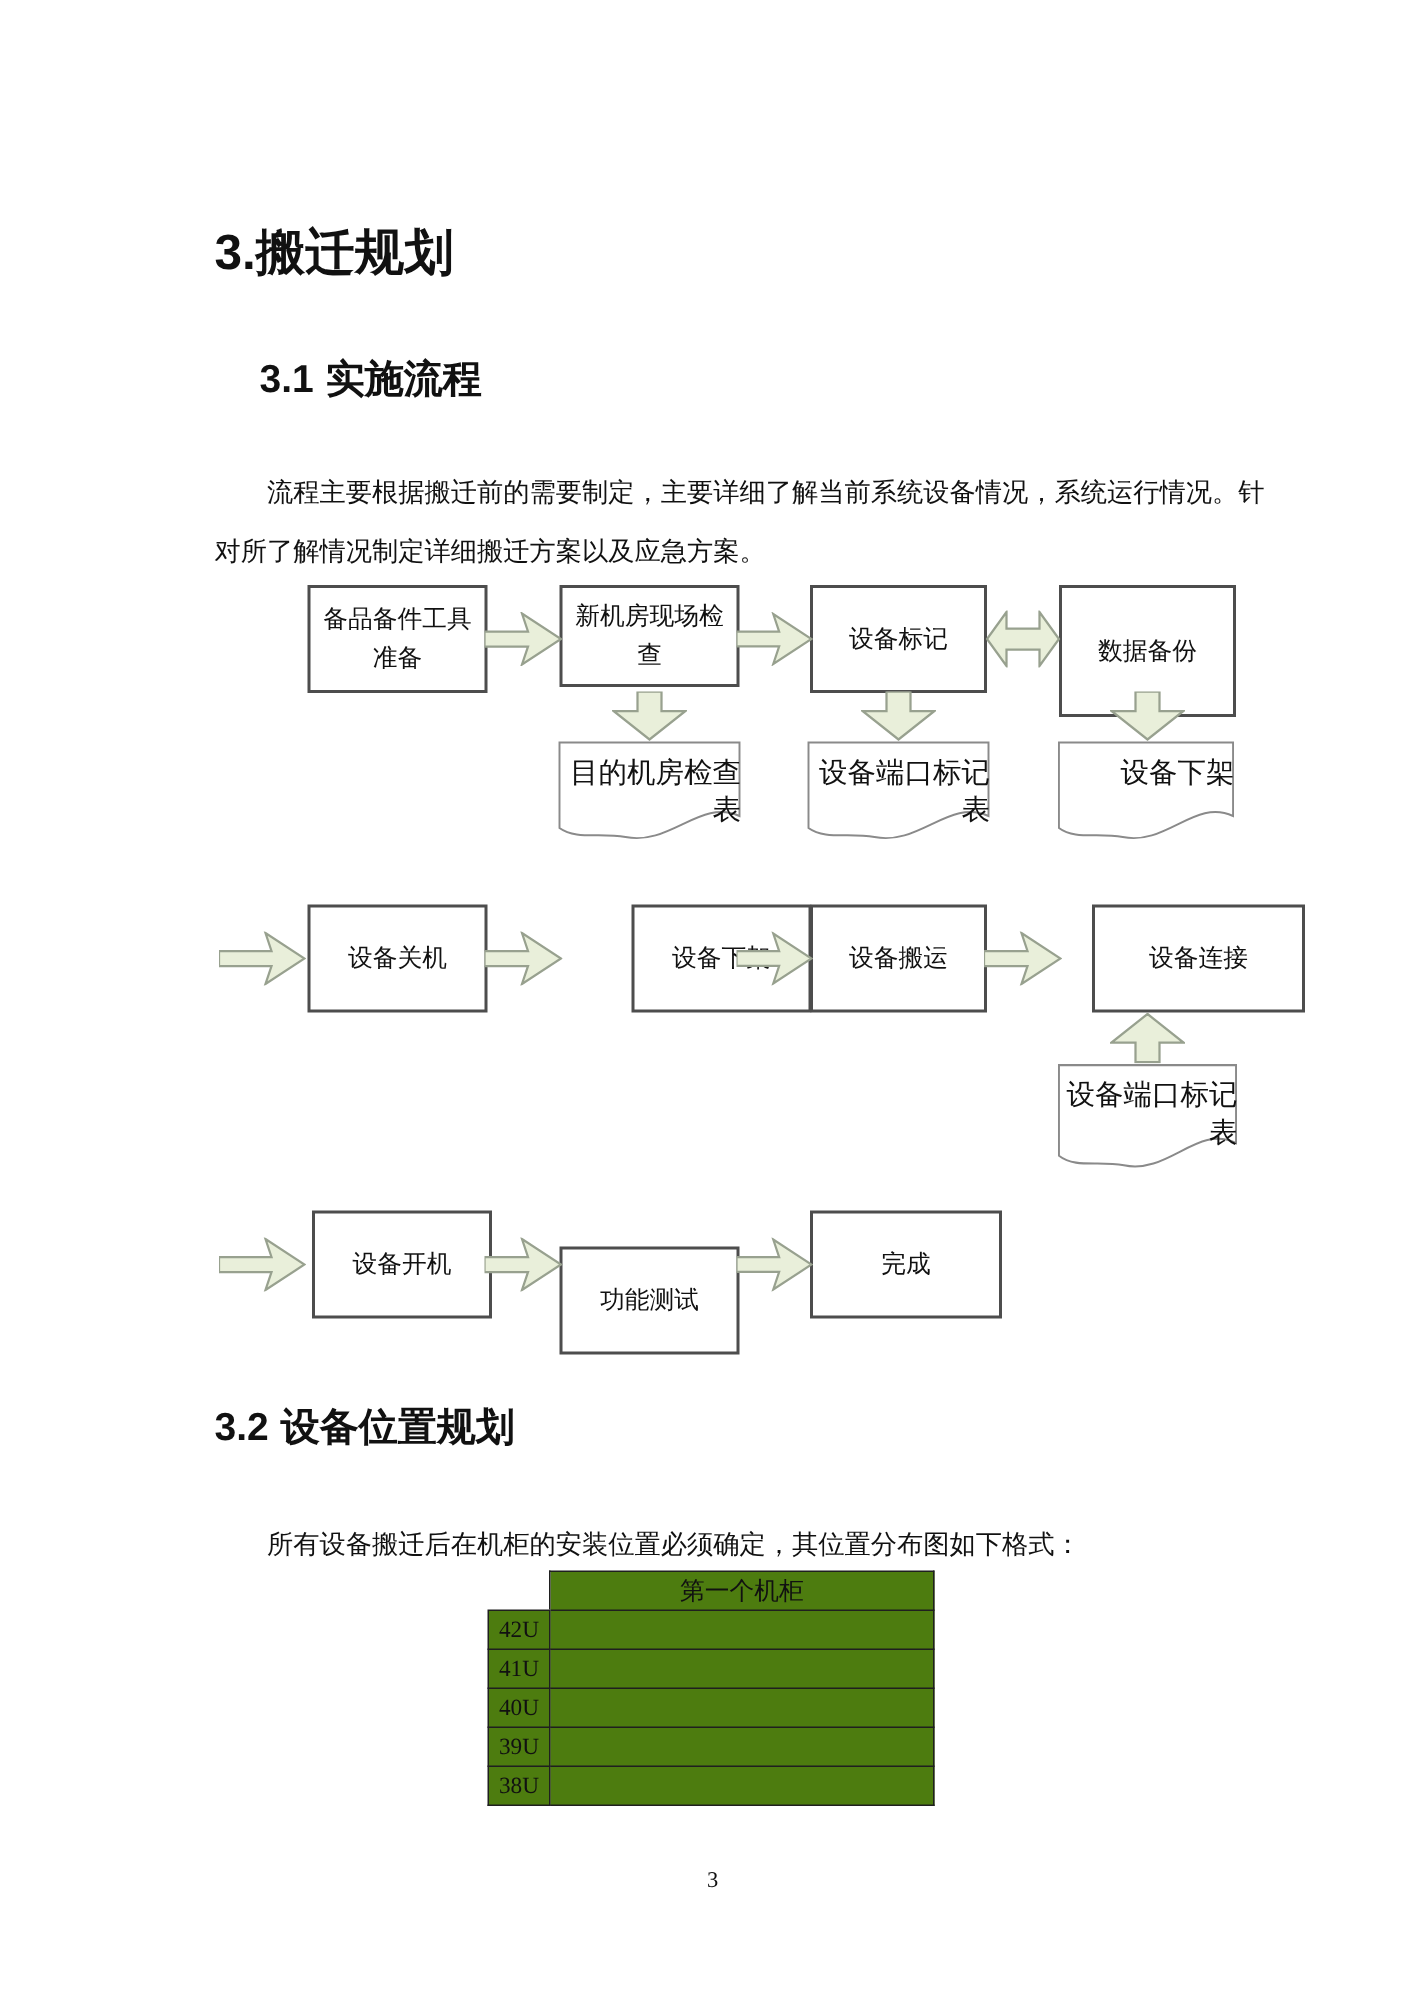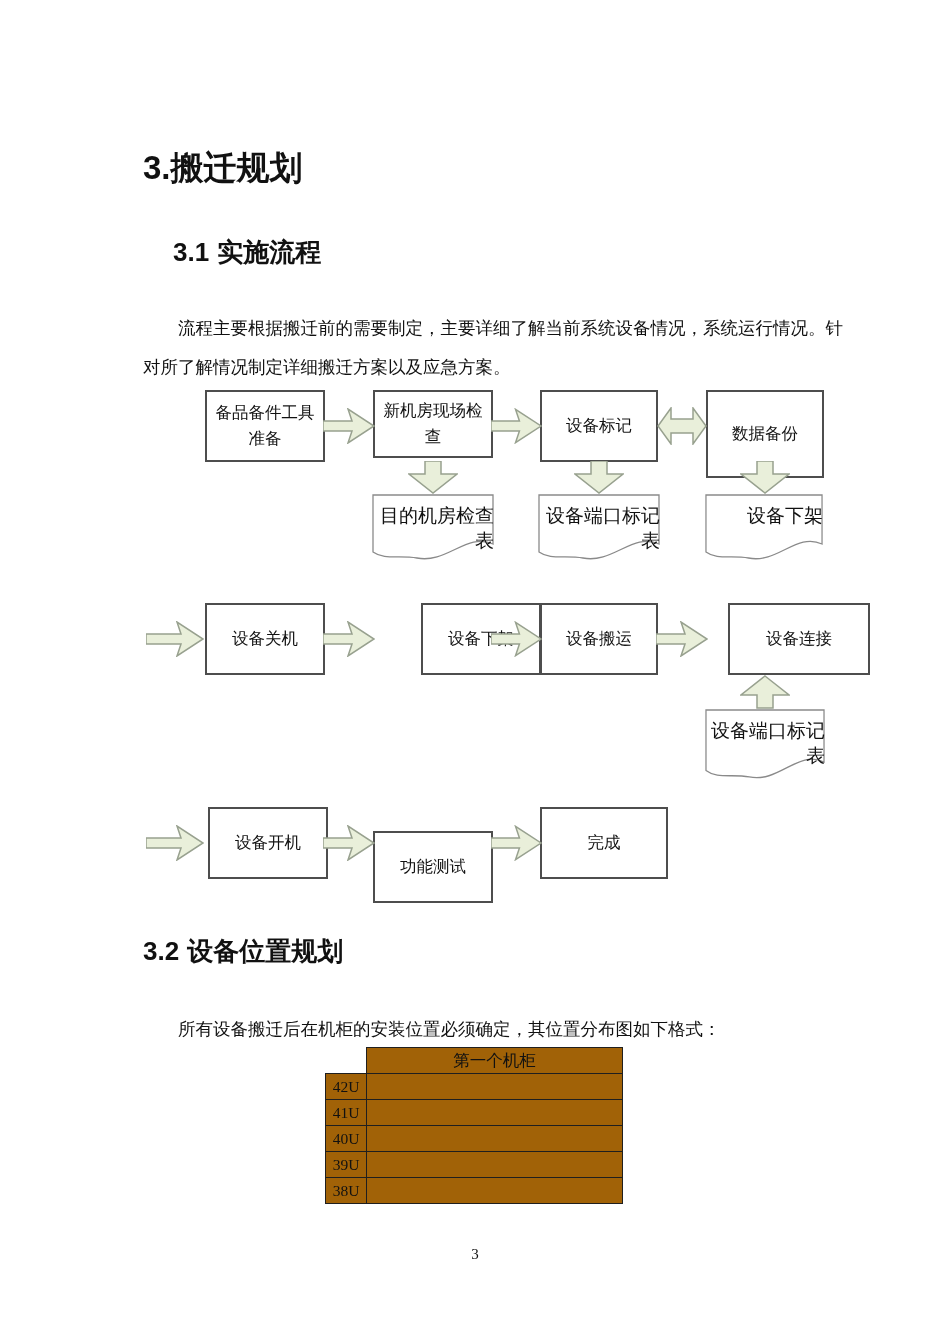--- a/index.html
+++ b/index.html
@@ -46,21 +46,21 @@
     font-size:19px;line-height:1.3;
   }
 
   .rack-table{
     position:absolute;left:325px;top:1047px;width:298px;
     border-collapse:collapse;table-layout:fixed;
     font-size:15.5px;
   }
   .rack-table td{
     box-sizing:border-box;border:1px solid var(--table-border);
-    height:26px;padding:0 4px;background:#a16207;
+    height:26px;padding:0 4px;background:#4d7c0f;
   }
   .rack-table td.hdr-empty{border:none;border-bottom:1px solid var(--table-border);background:transparent;}
   .rack-table td.hdr{text-align:center;font-size:16.5px;}
   .rack-table td.ulabel{text-align:center;width:41px;}
   .pageno{
     position:absolute;left:0;top:1246px;width:950px;text-align:center;
     font-size:15px;
   }
 </style>
 </head>

